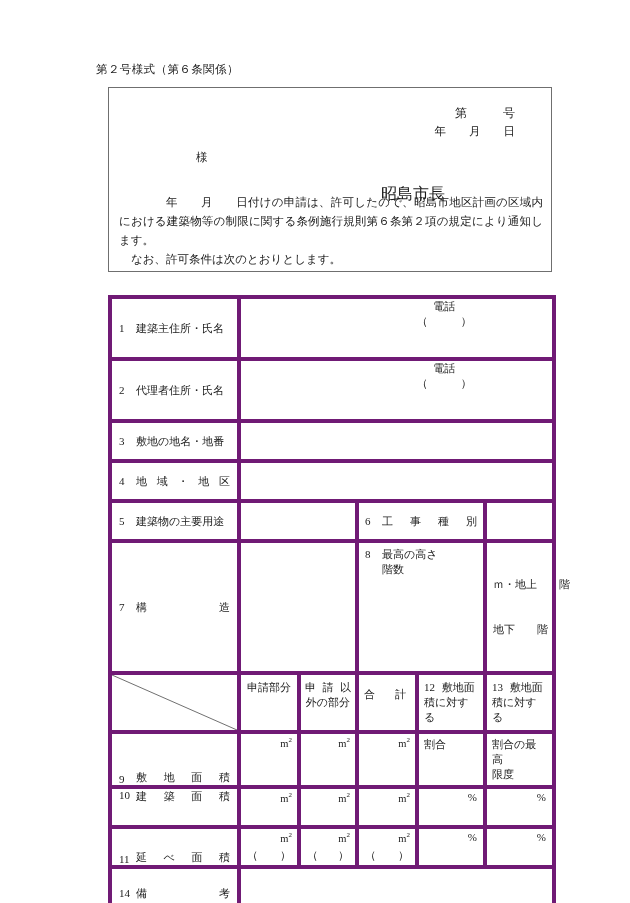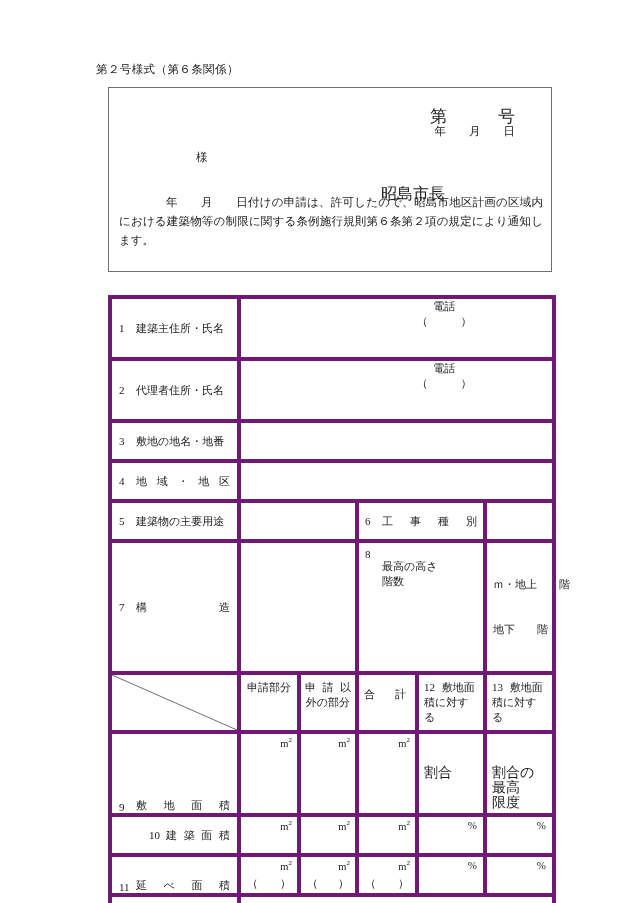--- a/index.html
+++ b/index.html
@@ -38,21 +38,21 @@
     top: 87px;
     width: 444px;
     height: 185px;
     border: 1px solid #6f6f6f;
     box-sizing: border-box;
   }
   .doc-number {
     position: absolute;
     right: 36px;
     top: 17px;
-    font-size: 17px;
+    font-size: 12px;
     white-space: pre;
   }
   .doc-date {
     position: absolute;
     right: 36px;
     top: 36px;
     font-size: 11.5px;
     white-space: pre;
   }
   .addressee {
@@ -212,38 +212,38 @@
   }
   .pct-mark {
     position: absolute;
     right: 6px;
     top: 2px;
     font-size: 11px;
   }
   .ratio-txt {
     padding: 3px 5px;
     line-height: 15px;
-    font-size: 14px;
-    margin-top: 28px;
+    font-size: 11px;
   }
 </style>
 </head>
 <body>
 
 <div class="page">
 
   <div class="form-no">第２号様式（第６条関係）</div>
 
   <div class="notice-box">
     <div class="doc-number">第　　　号</div>
     <div class="doc-date">年　　月　　日</div>
     <div class="addressee">様</div>
     <div class="issuer">昭島市長</div>
     <div class="body-text">
       <p class="indent-wide">　　　　年　　月　　日付けの申請は、許可したので、昭島市地区計画の区域内における建築物等の制限に関する条例施行規則第６条第２項の規定により通知します。</p>
+      <p class="indent-one">なお、許可条件は次のとおりとします。</p>
     </div>
   </div>
 
   <table class="form-table">
     <colgroup>
       <col style="width:129px">
       <col style="width:60px">
       <col style="width:58px">
       <col style="width:60px">
       <col style="width:68px">
@@ -327,21 +327,21 @@
           <div class="lbl lbl-row">
             <span class="lbl-num">7</span>
             <span class="lbl-txt"><span class="spread">構造</span></span>
           </div>
         </td>
         <td class="row-h-38" colspan="2"></td>
         <td class="row-h-38" colspan="2">
           <div class="two-line" style="display:flex;">
             <span style="width:17px;flex:0 0 17px;">8</span>
             <span style="flex:1 1 auto;">
-              <span style="display:block;margin-top:12px;">最高の高さ</span>
+              <span style="display:block;">最高の高さ</span>
               <span style="display:block;">階数</span>
             </span>
           </div>
         </td>
         <td class="row-h-38">
           <div class="floors-cell">
             <span style="display:block;">ｍ・地上　　階</span>
             <span style="display:block;">地下　　階</span>
           </div>
         </td>
@@ -406,21 +406,21 @@
         <td class="row-h-44">
           <div class="ratio-txt">
             <span style="display:block;">割合の最高</span>
             <span style="display:block;">限度</span>
           </div>
         </td>
       </tr>
 
       <tr>
         <td class="row-h-36">
-          <div class="lbl lbl-row" style="align-items:center;padding-bottom:6px;margin-left:30px;">
+          <div class="lbl lbl-row" style="align-items:flex-start;padding-bottom:6px;">
             <span class="lbl-num">10</span>
             <span class="lbl-txt"><span class="spread">建築面積</span></span>
           </div>
         </td>
         <td class="row-h-36">
           <span class="unit-mark">m<sup>2</sup></span>
         </td>
         <td class="row-h-36">
           <span class="unit-mark">m<sup>2</sup></span>
         </td>

